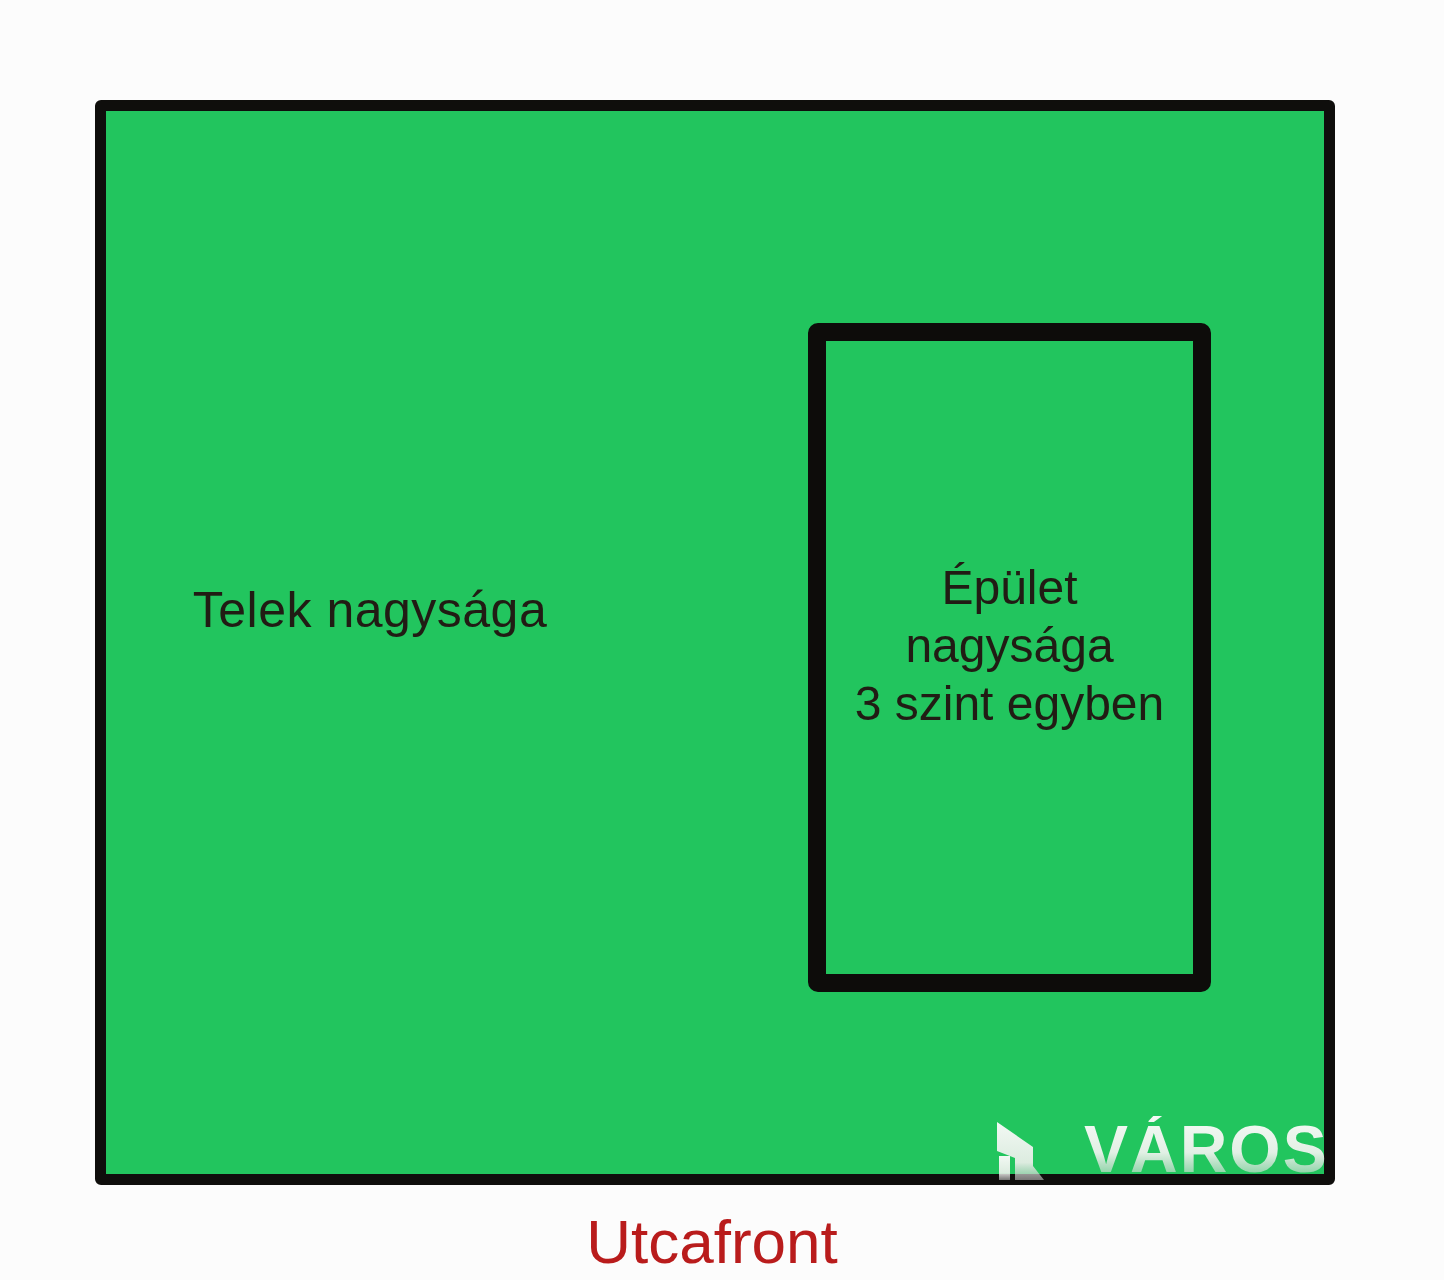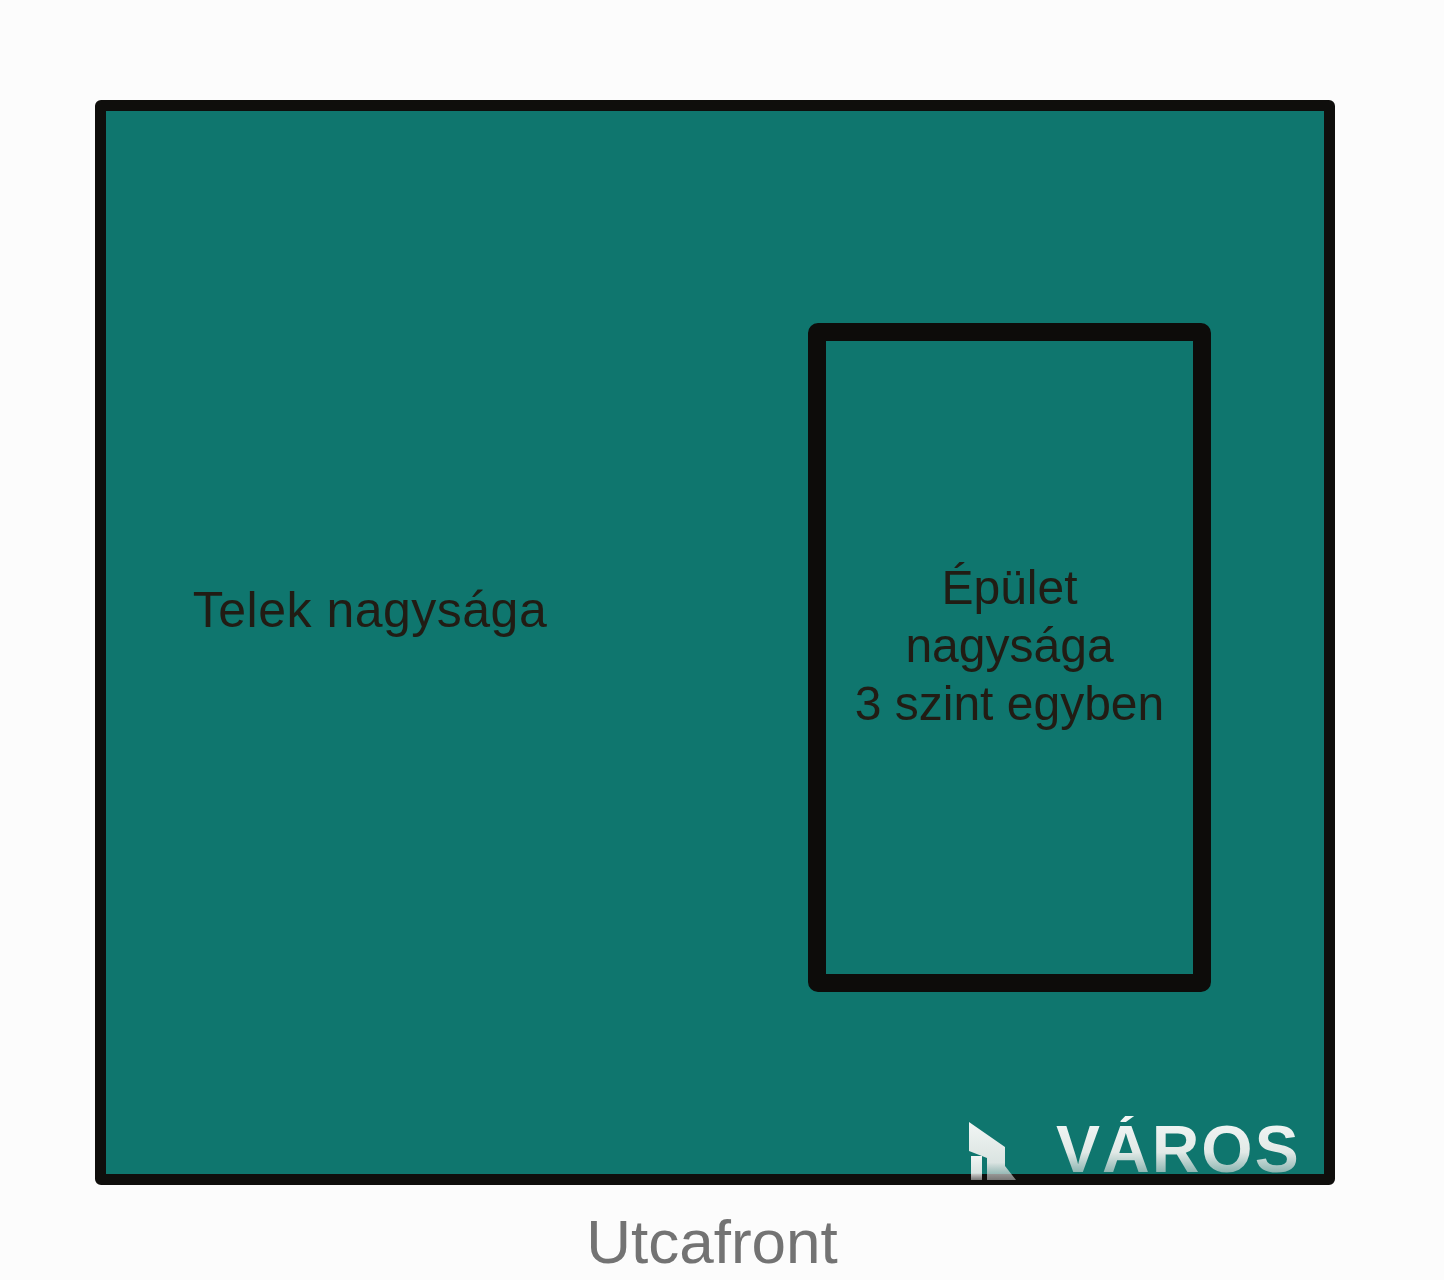--- a/index.html
+++ b/index.html
@@ -4,42 +4,42 @@
 <style>
   html,body{margin:0;padding:0;background:#ffffff;}
   .canvas{
     position:relative;width:1444px;height:1280px;
     background:#fcfcfc;overflow:hidden;
     font-family:"Liberation Sans", sans-serif;
   }
   .plot{
     position:absolute;left:95px;top:100px;width:1240px;height:1085px;
     box-sizing:border-box;border:11px solid #0f0e0c;border-radius:6px;
-    background:#0f766e;
+    background:#22c55e;
   }
   .plot-label{
     position:absolute;left:0;top:470px;width:528px;
     text-align:center;font-size:50px;line-height:58px;
     color:#211c14;letter-spacing:0.5px;
   }
   .building{
     position:absolute;left:702px;top:212px;width:403px;height:669px;
     box-sizing:border-box;border:18px solid #0d0c0a;border-radius:10px;
     display:flex;align-items:center;justify-content:center;
   }
   .building-label{
     text-align:center;font-size:48px;line-height:58px;
     color:#211c14;white-space:nowrap;margin-top:-24px;
   }
   .street-label{
     position:absolute;left:0;top:1206px;width:1424px;
-    text-align:center;font-size:62px;color:#737373;
+    text-align:center;font-size:62px;color:#b91c1c;
   }
   .watermark{
-    position:absolute;left:964px;top:1114px;z-index:5;
+    position:absolute;left:992px;top:1114px;z-index:5;
     display:flex;align-items:flex-start;
   }
   .wm-logo{display:block;margin-top:4px;}
   .wm-text{
     margin-left:38px;margin-top:2px;
     font-size:66px;line-height:66px;font-weight:bold;letter-spacing:2px;
     background:linear-gradient(180deg,
       rgba(252,252,251,0.97) 0%,
       rgba(244,243,241,0.92) 55%,
       rgba(205,205,205,0.45) 100%);

